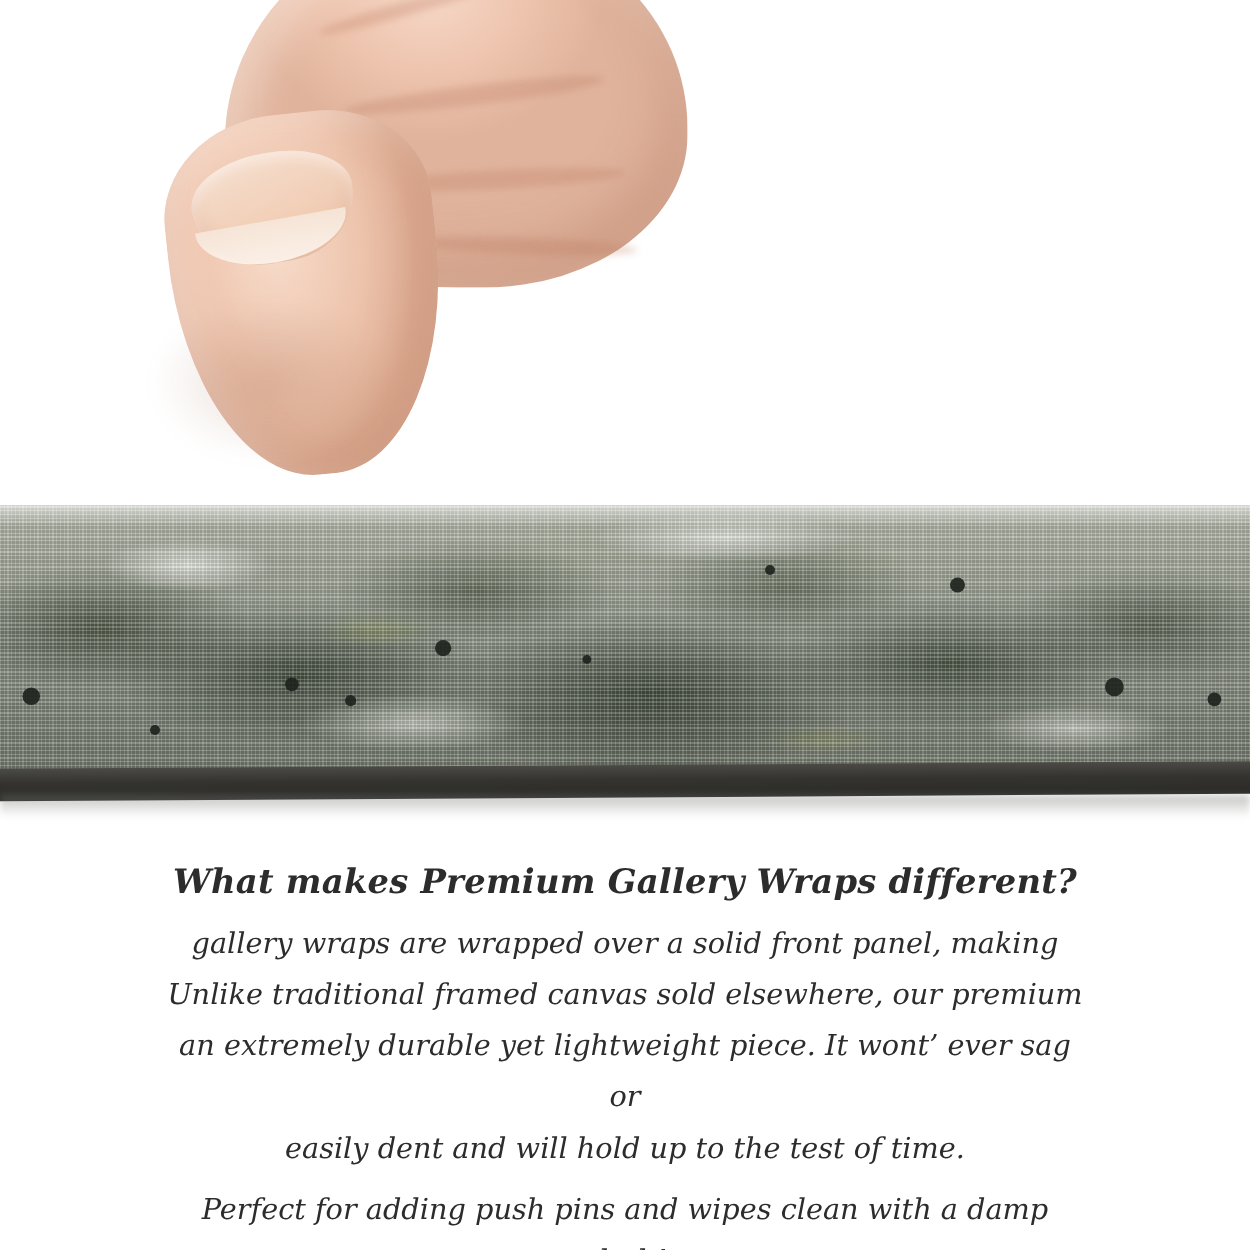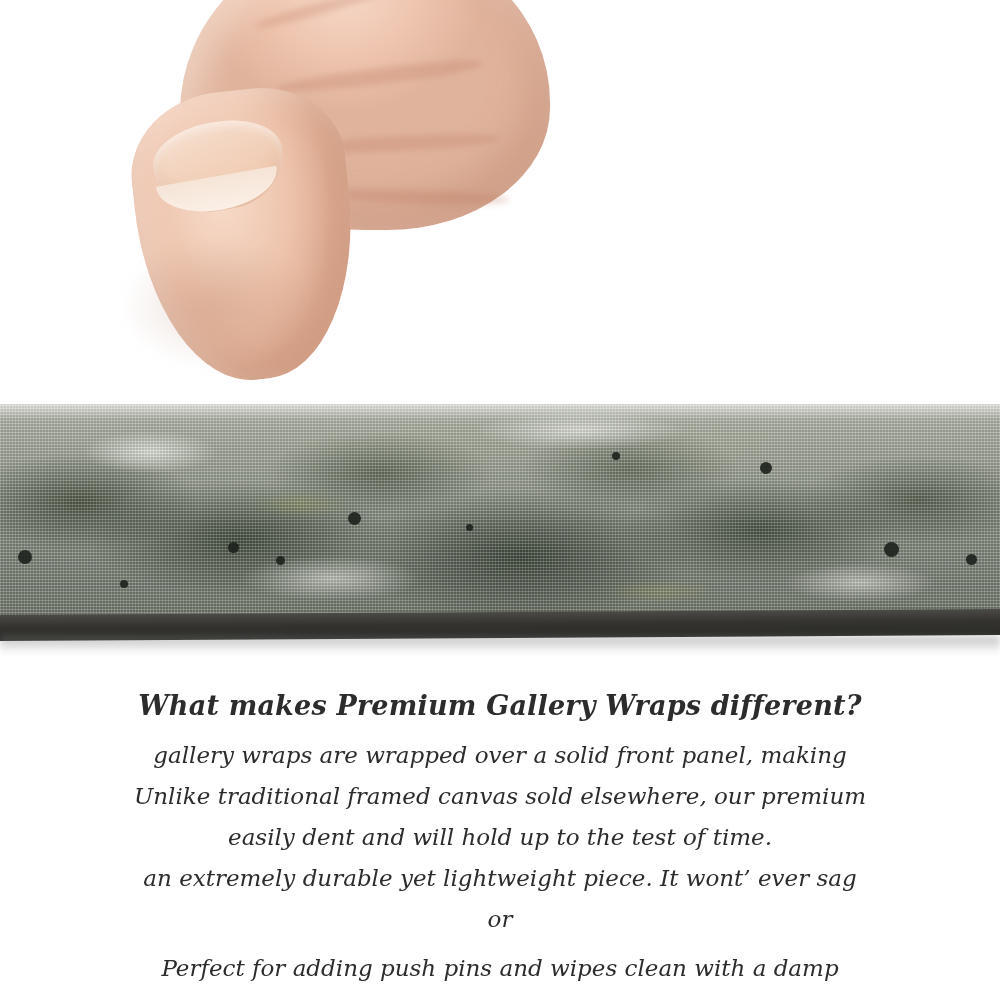--- a/index.html
+++ b/index.html
@@ -261,19 +261,19 @@
 
     <div class="strip-bottom-edge"></div>
     <div class="strip-bottom-shadow"></div>
   </div>
 
   <div class="caption">
     <div class="caption-heading">What makes Premium Gallery Wraps different?</div>
     <div class="caption-body">
       <span class="caption-line">gallery wraps are wrapped over a solid front panel, making</span>
       <span class="caption-line">Unlike traditional framed canvas sold elsewhere, our premium</span>
+      <span class="caption-line">an extremely durable yet lightweight piece. It wont’ ever sag or</span>
       <span class="caption-line">easily dent and will hold up to the test of time.</span>
-      <span class="caption-line">an extremely durable yet lightweight piece. It wont’ ever sag or</span>
       <span class="caption-final">Perfect for adding push pins and wipes clean with a damp cloth!</span>
     </div>
   </div>
 
 </div>
 
 </body></html>

